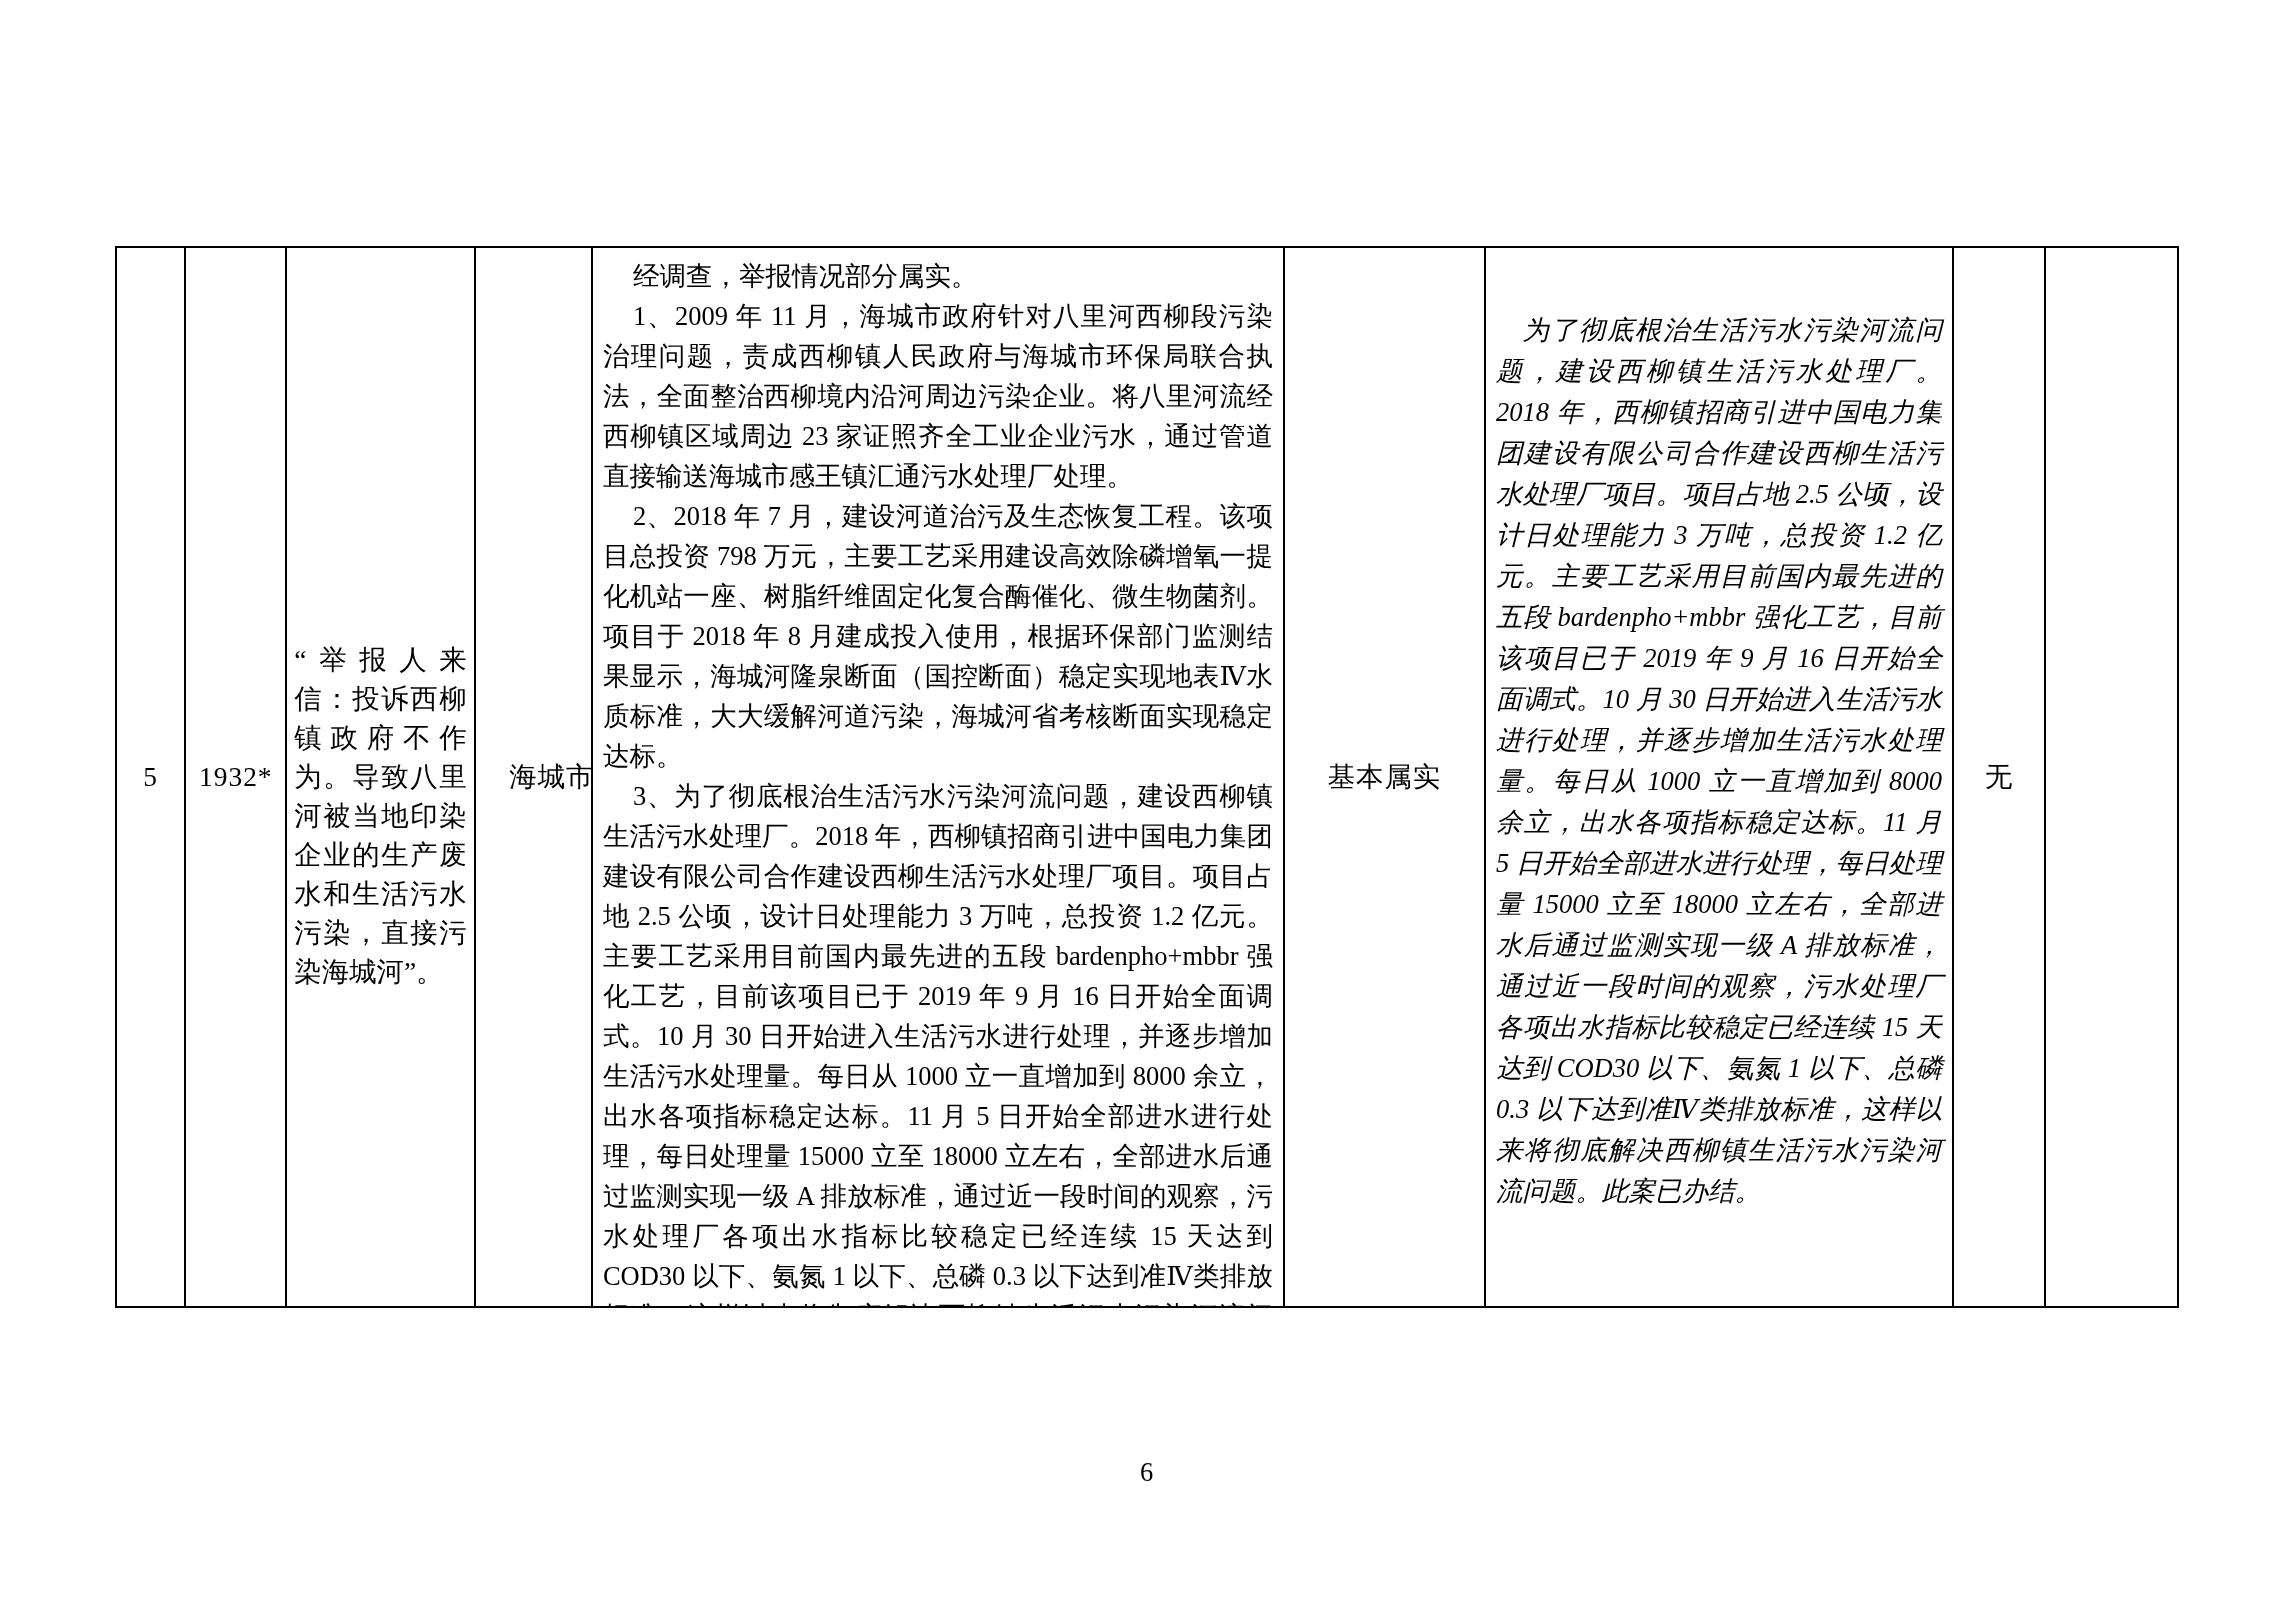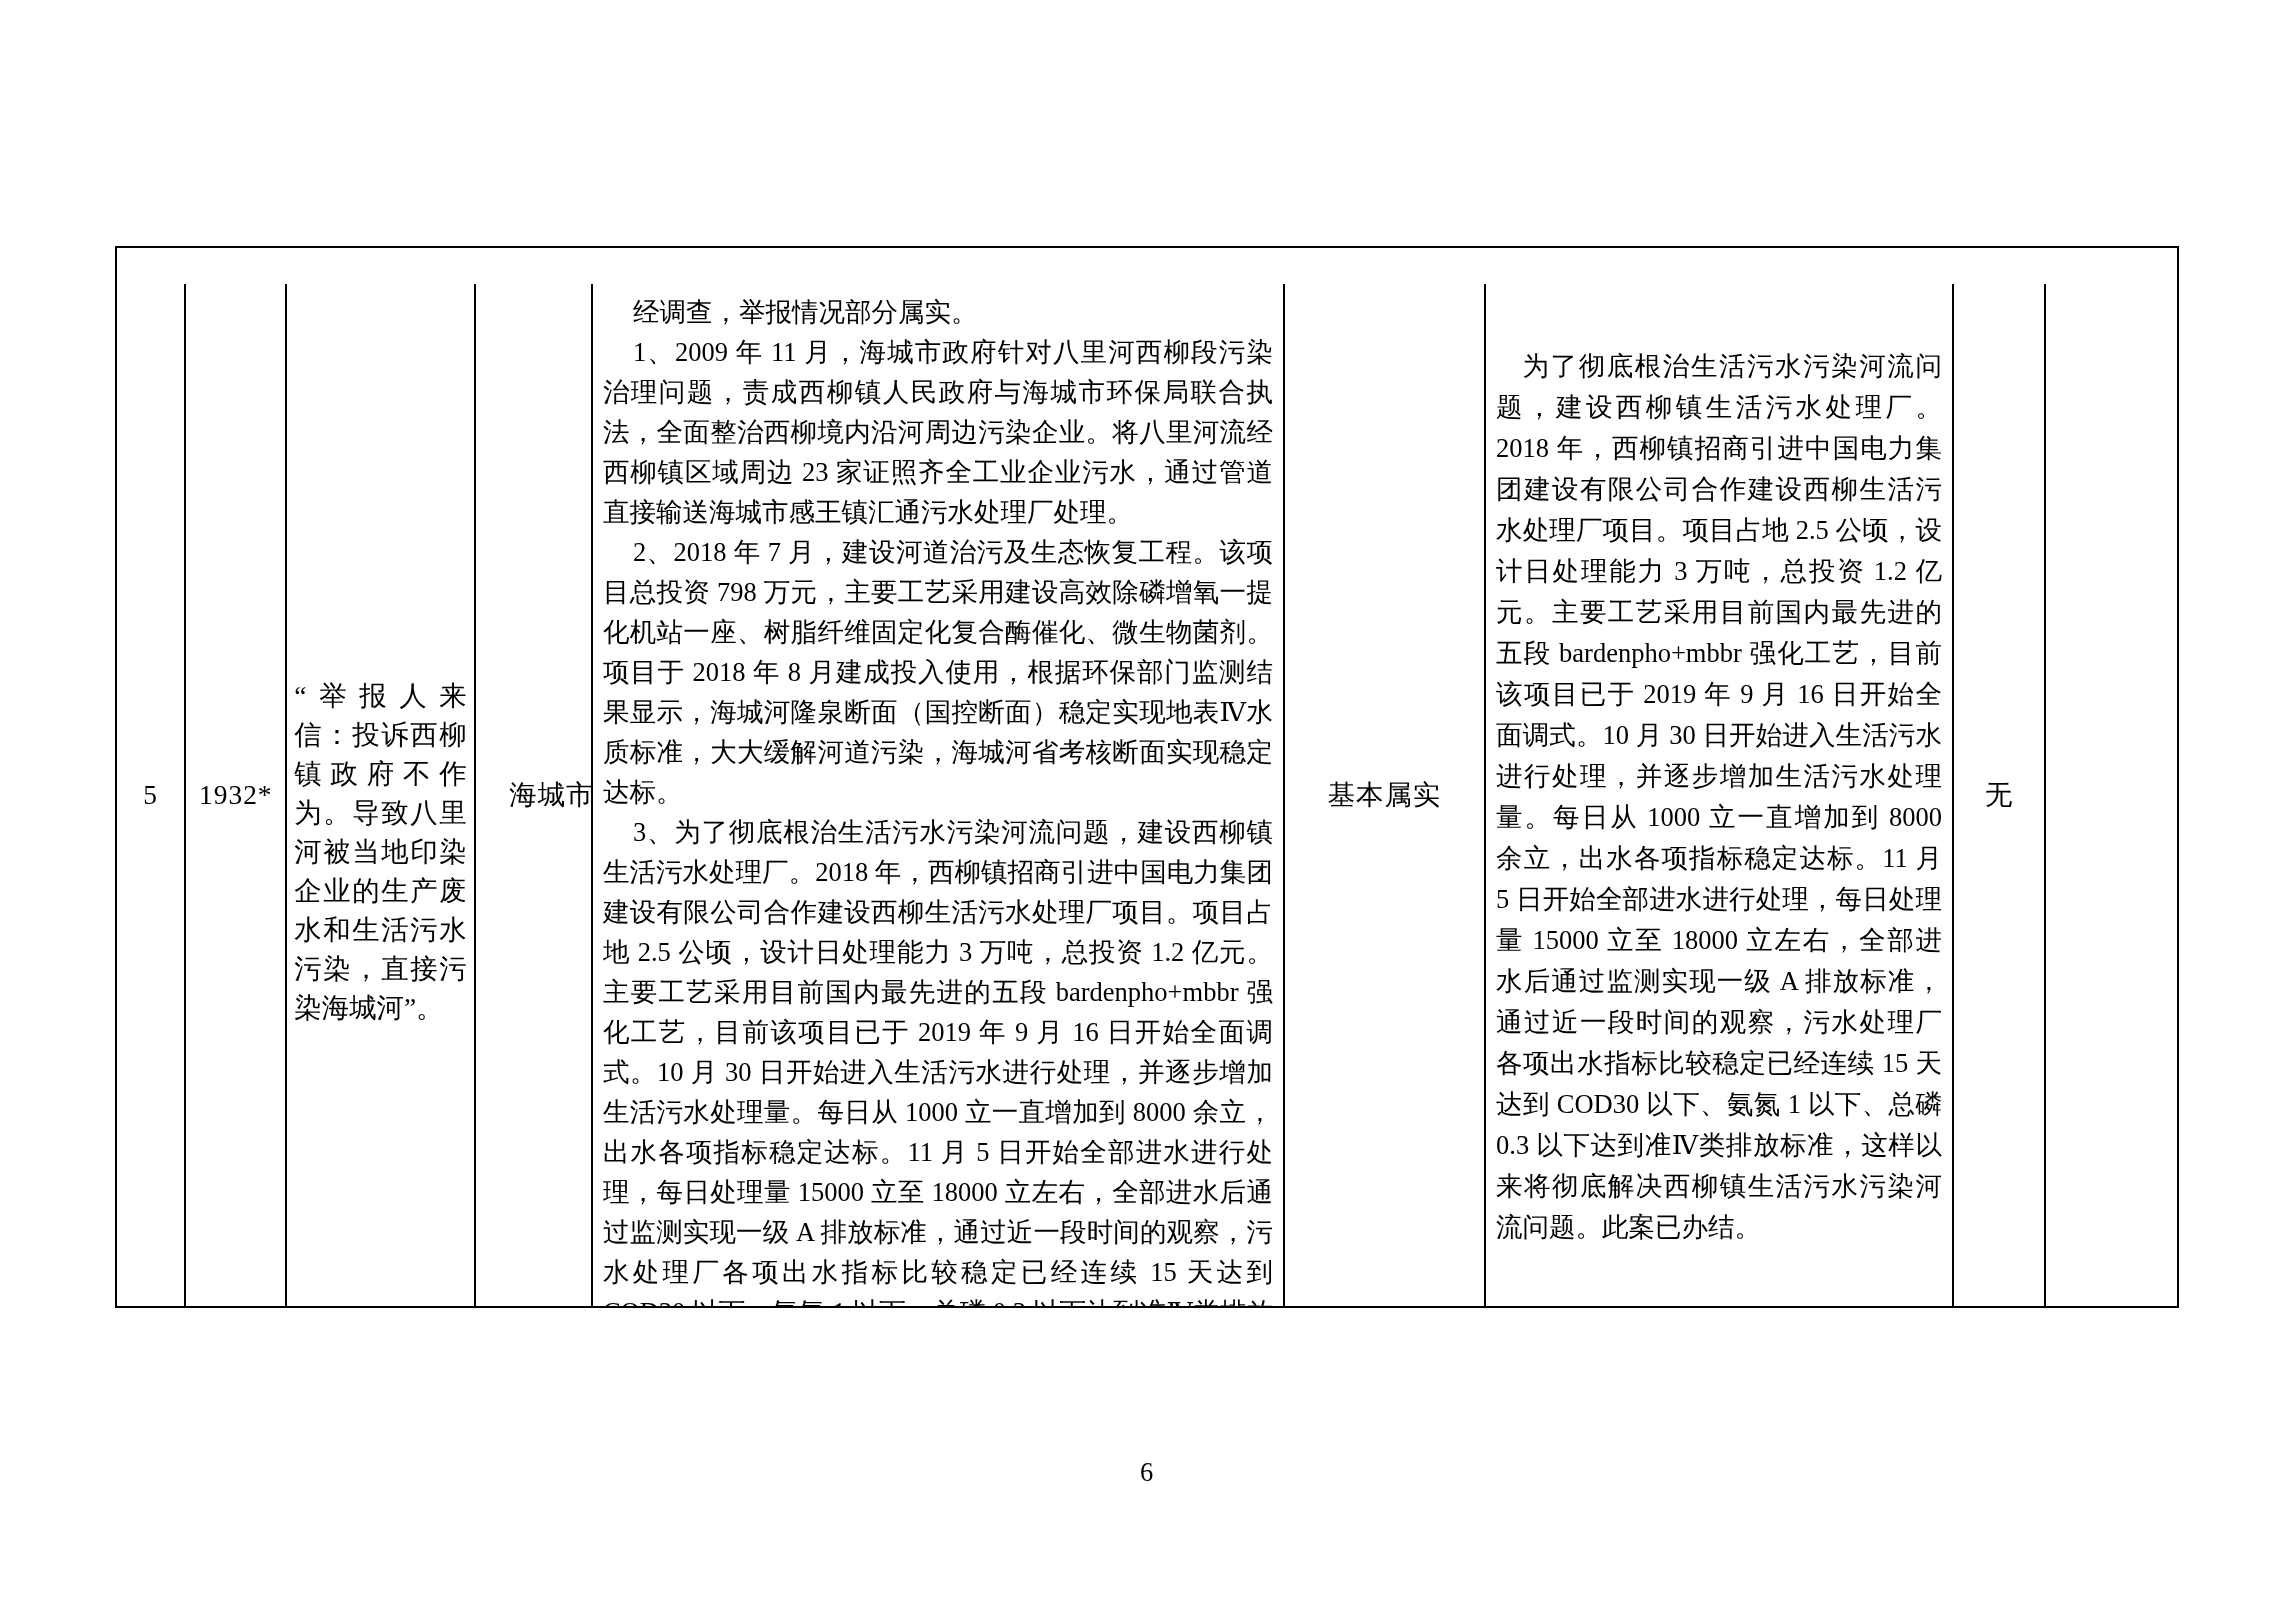--- a/index.html
+++ b/index.html
@@ -26,30 +26,29 @@
     display: flex;
     background: #ffffff;
   }
   .cell {
     box-sizing: border-box;
     border-right: 2px solid #000000;
     display: flex;
     align-items: center;
     justify-content: center;
     overflow: hidden;
-    margin-top: 36px;
   }
   .cell.last { border-right: none; }
   .c1 { width: 73px; }
   .c2 { width: 107px; }
   .c3 { width: 198px; display: block; padding: 393px 6.9px 0 6.9px; }
   .c4 { width: 122px; padding-left: 37px; }
   .c5 { width: 730px; display: block; padding: 7.8px 9.8px 0 9.8px; }
   .c6 { width: 213px; }
-  .c7 { width: 493px; display: block; padding: 62px 9.8px 0 9.8px; }
+  .c7 { width: 493px; display: block; padding: 62px 9.8px 0 9.8px; font-style: italic; }
   .c8 { width: 98px; }
   .c9 { width: 138px; }
   .single-value {
     font-size: 27.4px;
     letter-spacing: 1px;
     white-space: nowrap;
   }
   .complaint-block {
     margin: 0;
     font-size: 27.4px;

